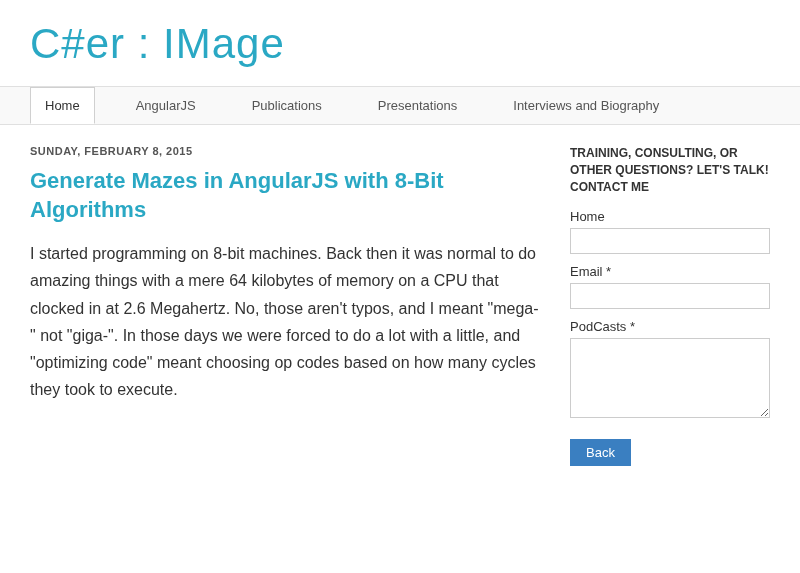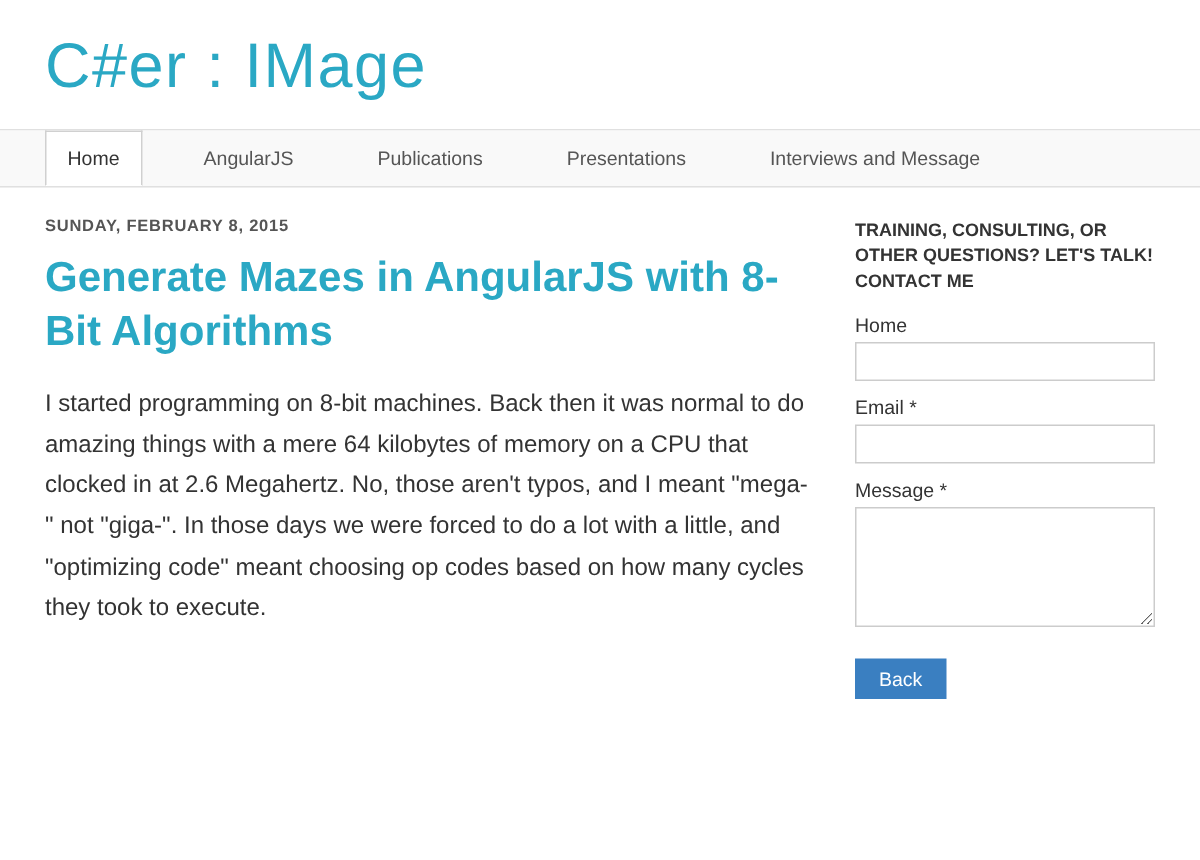--- a/index.html
+++ b/index.html
@@ -78,21 +78,21 @@
     .post-date {
       font-size: 11px;
       font-weight: bold;
       color: #555;
       text-transform: uppercase;
       letter-spacing: 0.5px;
       margin-bottom: 10px;
     }
 
     .post-title {
-      font-size: 28px;
+      font-size: 22px;
       font-weight: bold;
       color: #2aa8c4;
       margin-bottom: 16px;
       line-height: 1.3;
     }
 
     .post-body {
       font-size: 16px;
       line-height: 1.7;
       color: #333;
@@ -157,21 +157,21 @@
 
 <div class="header">
   <div class="site-title">C#er : IMage</div>
 </div>
 
 <nav class="nav-bar">
   <div class="nav-item active">Home</div>
   <div class="nav-item">AngularJS</div>
   <div class="nav-item">Publications</div>
   <div class="nav-item">Presentations</div>
-  <div class="nav-item">Interviews and Message</div>
+  <div class="nav-item">Interviews and Biography</div>
 </nav>
 
 <div class="main-content">
   <div class="blog-section">
     <div class="post-date">SUNDAY, FEBRUARY 8, 2015</div>
     <div class="post-title">Generate Mazes in AngularJS with 8-Bit Algorithms</div>
     <div class="post-body">I started programming on 8-bit machines. Back then it was normal to do amazing things with a mere 64 kilobytes of memory on a CPU that clocked in at 2.6 Megahertz. No, those aren't typos, and I meant "mega-" not "giga-". In those days we were forced to do a lot with a little, and "optimizing code" meant choosing op codes based on how many cycles they took to execute.</div>
   </div>
 
   <div class="sidebar">
@@ -181,19 +181,19 @@
       <label class="form-label">Home</label>
       <input class="form-input" type="text" style="">
     </div>
 
     <div class="form-group">
       <label class="form-label">Email *</label>
       <input class="form-input" type="email" style="">
     </div>
 
     <div class="form-group">
-      <label class="form-label">Message *</label>
+      <label class="form-label">PodCasts *</label>
       <textarea class="form-textarea" style=""></textarea>
     </div>
 
     <button class="send-button">Back</button>
   </div>
 </div>
 
 </body></html>

